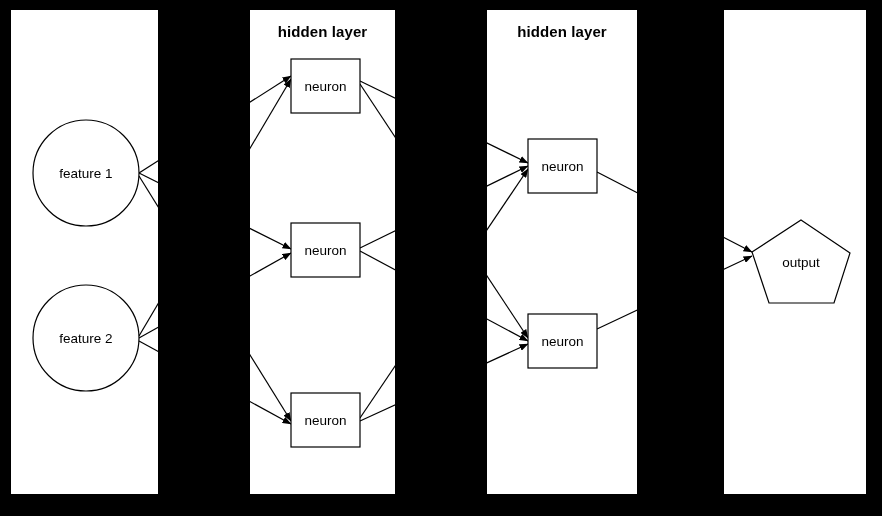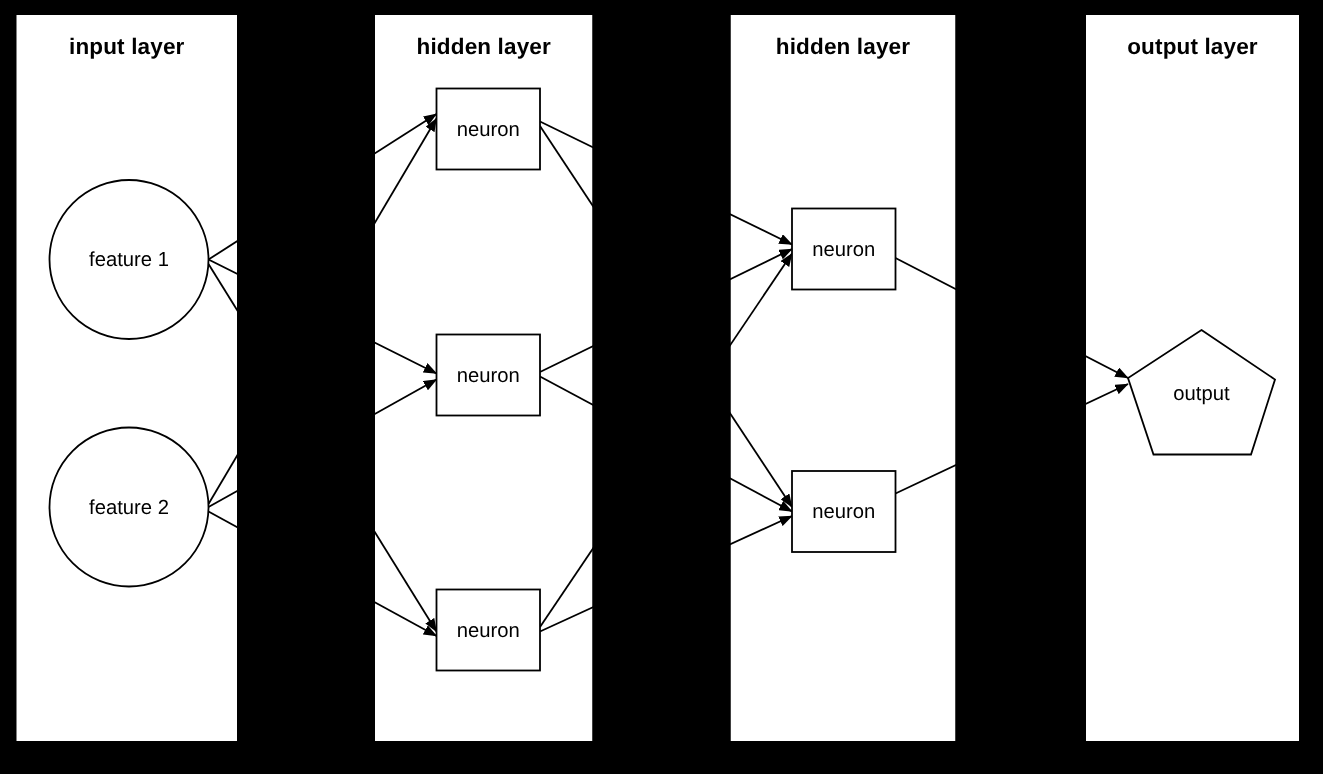--- a/index.html
+++ b/index.html
@@ -141,18 +141,16 @@
           <rect x="528" y="314" width="69" height="54" class="shape"></rect>
           <text x="562.5" y="342" class="node-label">neuron</text>
         </g>
         <g>
           <polygon points="801,220 850,253 834,303 769,303 752,252" class="shape"></polygon>
           <text x="801" y="263" class="node-label">output</text>
         </g>
       </g>
   </svg>
 
-  <div class="panel-title" id="title-0" style="left: 11px; width: 147px; top: 23px;">input layer</div>
   <div class="panel-title" id="title-1" style="left: 250px; width: 145px; top: 23px;">hidden layer</div>
   <div class="panel-title" id="title-2" style="left: 487px; width: 150px; top: 23px;">hidden layer</div>
-  <div class="panel-title" id="title-3" style="left: 724px; width: 142px; top: 23px;">output layer</div>
 
 </div>
 
 </body></html>

